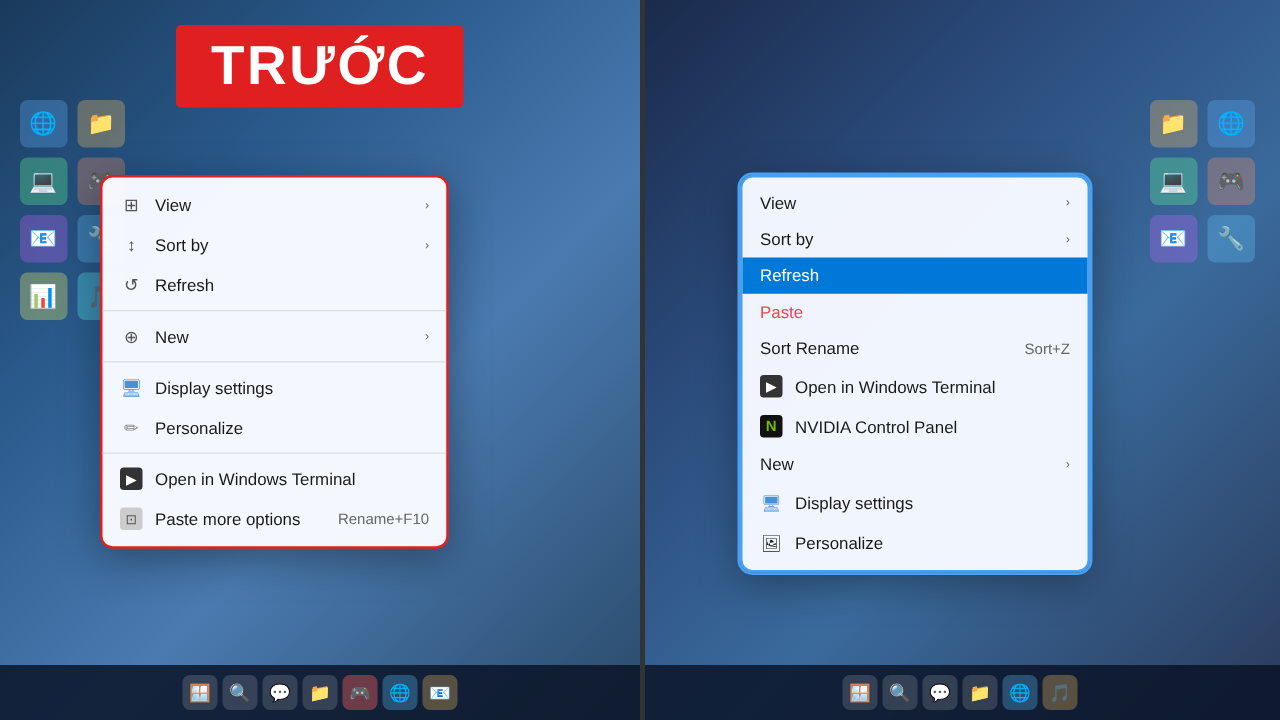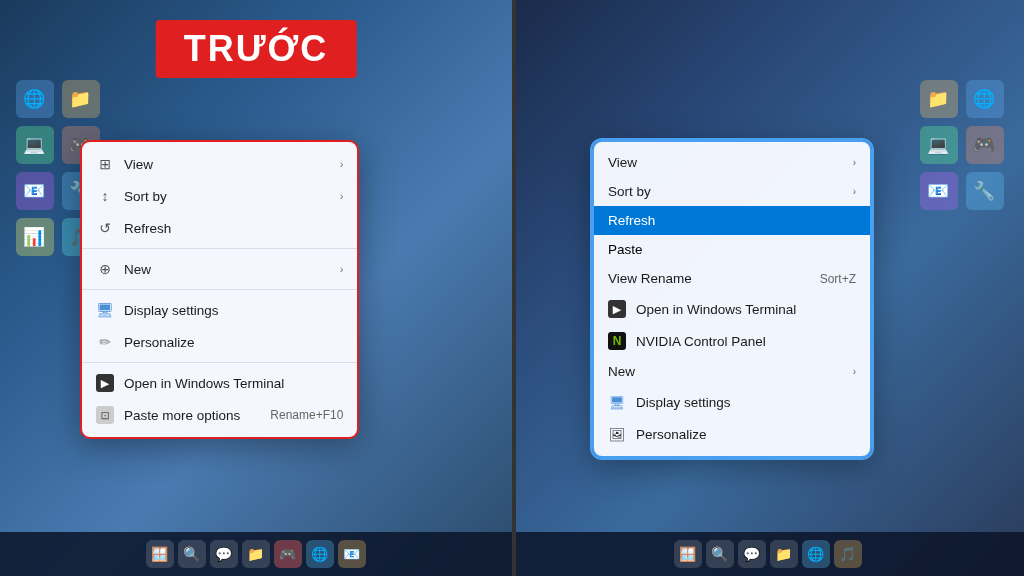--- a/index.html
+++ b/index.html
@@ -47,21 +47,21 @@
     }
 
     
     .label-banner {
       position: absolute;
       top: 20px;
       left: 50%;
       transform: translateX(-50%);
       background: #e02020;
       color: white;
-      font-size: 36px;
+      font-size: 44px;
       font-weight: 900;
       padding: 8px 28px;
       border-radius: 4px;
       z-index: 50;
       white-space: nowrap;
       letter-spacing: 2px;
     }
 
     
     .context-menu {
@@ -103,21 +103,21 @@
       gap: 10px;
       white-space: nowrap;
     }
 
     .menu-item.highlighted {
       background: #0078d7;
       color: white;
     }
 
     .menu-item.disabled {
-      color: #000000;
+      color: #ef4444;
     }
 
     .menu-separator {
       height: 1px;
       background: #d8dde8;
       margin: 4px 0;
     }
 
     .item-icon {
       width: 18px;
@@ -303,21 +303,21 @@
       <span class="item-label">Sort by</span>
       <span class="item-arrow">›</span>
     </div>
     <div class="menu-item highlighted">
       <span class="item-label">Refresh</span>
     </div>
     <div class="menu-item disabled">
       <span class="item-label">Paste</span>
     </div>
     <div class="menu-item">
-      <span class="item-label">View Rename</span>
+      <span class="item-label">Sort Rename</span>
       <span class="item-shortcut">Sort+Z</span>
     </div>
     <div class="menu-item">
       <span class="item-icon icon-terminal" style="font-size:11px;background:#333;color:white;border-radius:3px;padding:1px 3px;width:18px;height:18px;display:flex;align-items:center;justify-content:center;">▶</span>
       <span class="item-label">Open in Windows Terminal</span>
     </div>
     <div class="menu-item">
       <span class="item-icon icon-nvidia" style="font-size:12px;font-weight:900;color:#76b900;background:#111;border-radius:3px;width:18px;height:18px;display:flex;align-items:center;justify-content:center;">N</span>
       <span class="item-label">NVIDIA Control Panel</span>
     </div>

